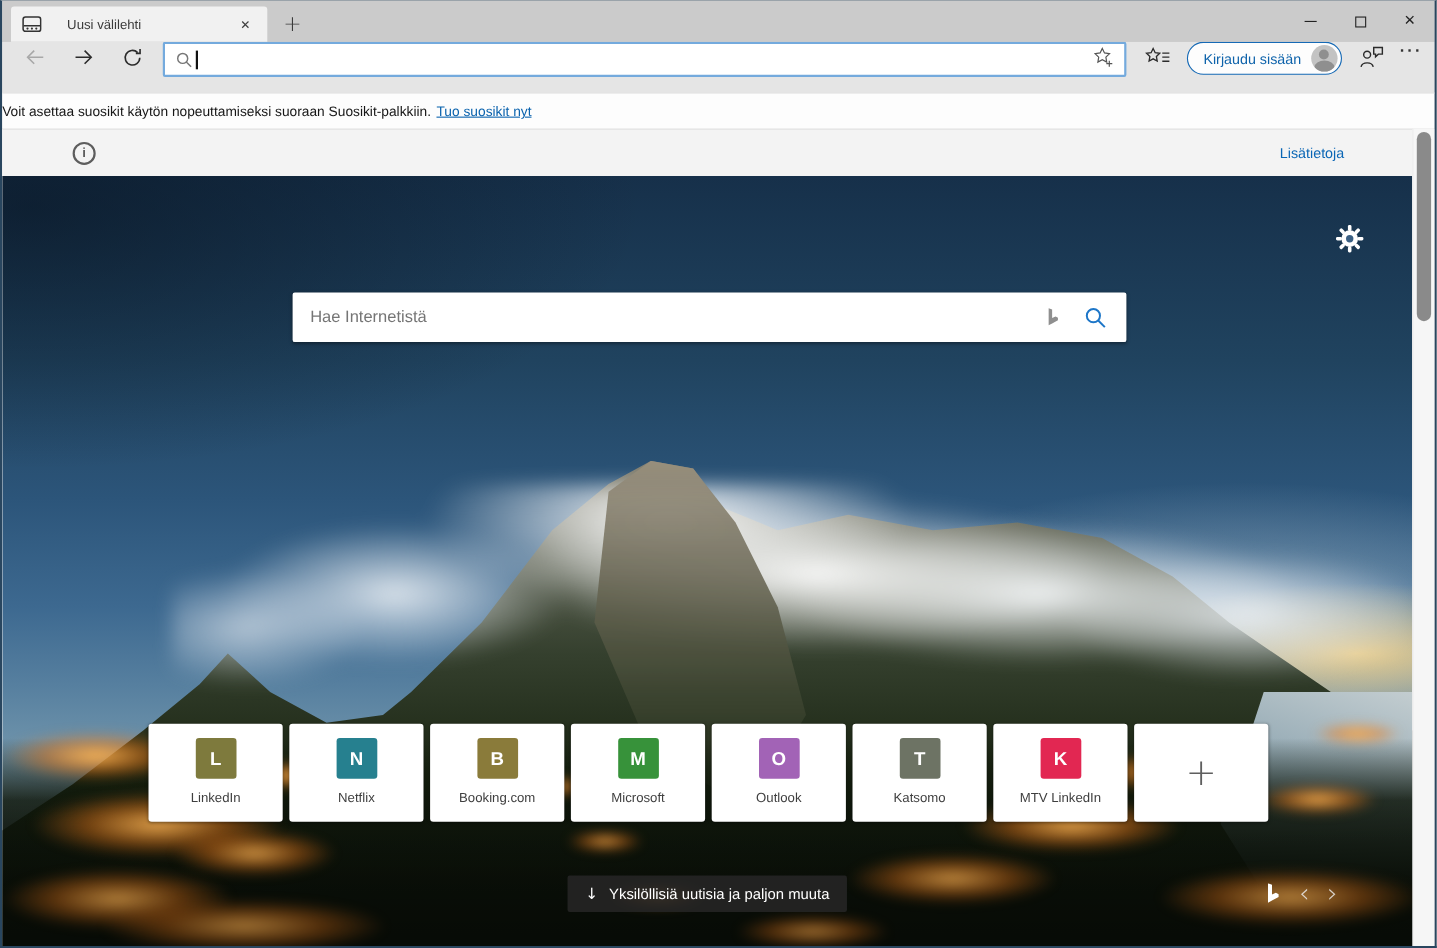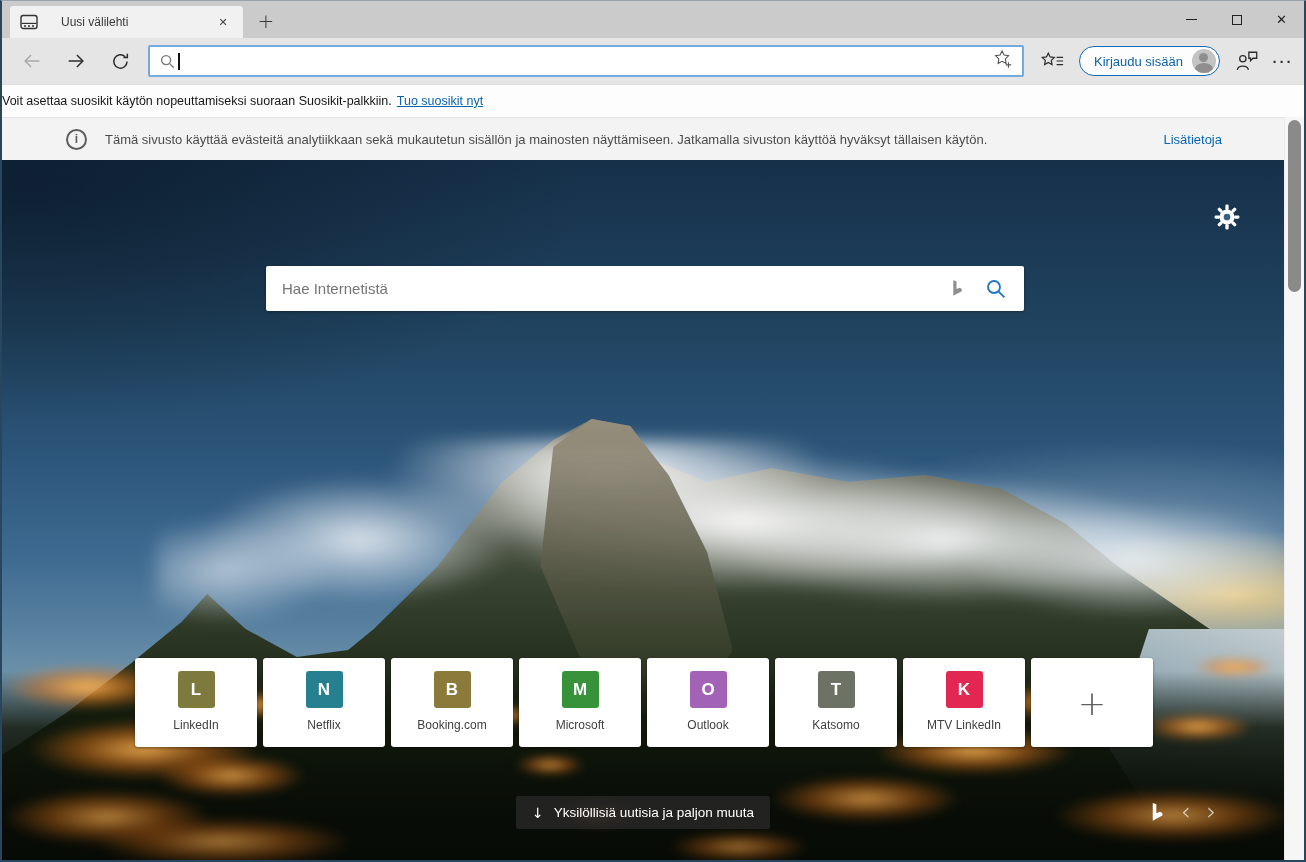--- a/index.html
+++ b/index.html
@@ -24,21 +24,21 @@
     font-size:11px; color:#404040; cursor:default; }
   .newtab-btn { position:absolute; left:250px; bottom:3px; width:28px; height:28px;
     display:grid; place-items:center; font-size:20px; font-weight:300; color:#3a3a3a; }
   .win-controls { position:absolute; right:0; top:0; height:100%; display:flex; }
   .win-btn { width:45px; height:100%; display:grid; place-items:center; color:#222; }
   .min-bar { width:11px; height:1.4px; background:#222; }
   .max-box { width:10px; height:10px; border:1.2px solid #222; }
   .win-close { font-size:13px; }
 
   
-  .toolbar { height:46px; background:#e5e5e5; display:flex; align-items:center; flex:none; }
+  .toolbar { height:46px; background:#e5e5e5; display:flex; flex:none; }
   .nav-btn { width:28px; height:28px; display:grid; place-items:center; flex:none; }
   .nav-back { margin-left:16px; } .nav-fwd { margin-left:16px; } .nav-refresh { margin-left:16px; }
   .addressbar { margin-left:14px; width:876px; height:32px; background:#fff;
     border:2px solid #74aadd; border-radius:2px; display:flex; align-items:center;
     padding:0 9px; flex:none; }
   .addr-input { flex:1; border:none; outline:none; font-size:14px; margin-left:10px;
     background:transparent; color:#111; min-width:0; }
   .caret { width:1.5px; height:17px; background:#111; margin-left:2px;
     animation:blink 1.1s steps(1) infinite; flex:none; }
   @keyframes blink { 50% { opacity:0; } }
@@ -246,21 +246,20 @@
 
   <div class="fav-banner">
     <span>Voit asettaa suosikit käytön nopeuttamiseksi suoraan Suosikit-palkkiin.</span>
     <span class="fav-link">Tuo suosikit nyt</span>
   </div>
 
   <div class="page">
 
     <div class="cookie-bar">
       <span class="info-icon">i</span>
-      <span class="cookie-text">Tämä sivusto käyttää evästeitä analytiikkaan sekä mukautetun sisällön ja mainosten näyttämiseen. Jatkamalla sivuston käyttöä hyväksyt tällaisen käytön.</span>
       <span class="cookie-link">Lisätietoja</span>
     </div>
 
     <div class="hero">
 
       <div class="sky"></div>
       <div class="mountain"></div>
       <div class="clouds"></div>
       <div class="summit"></div>
       <div class="ocean"></div>

